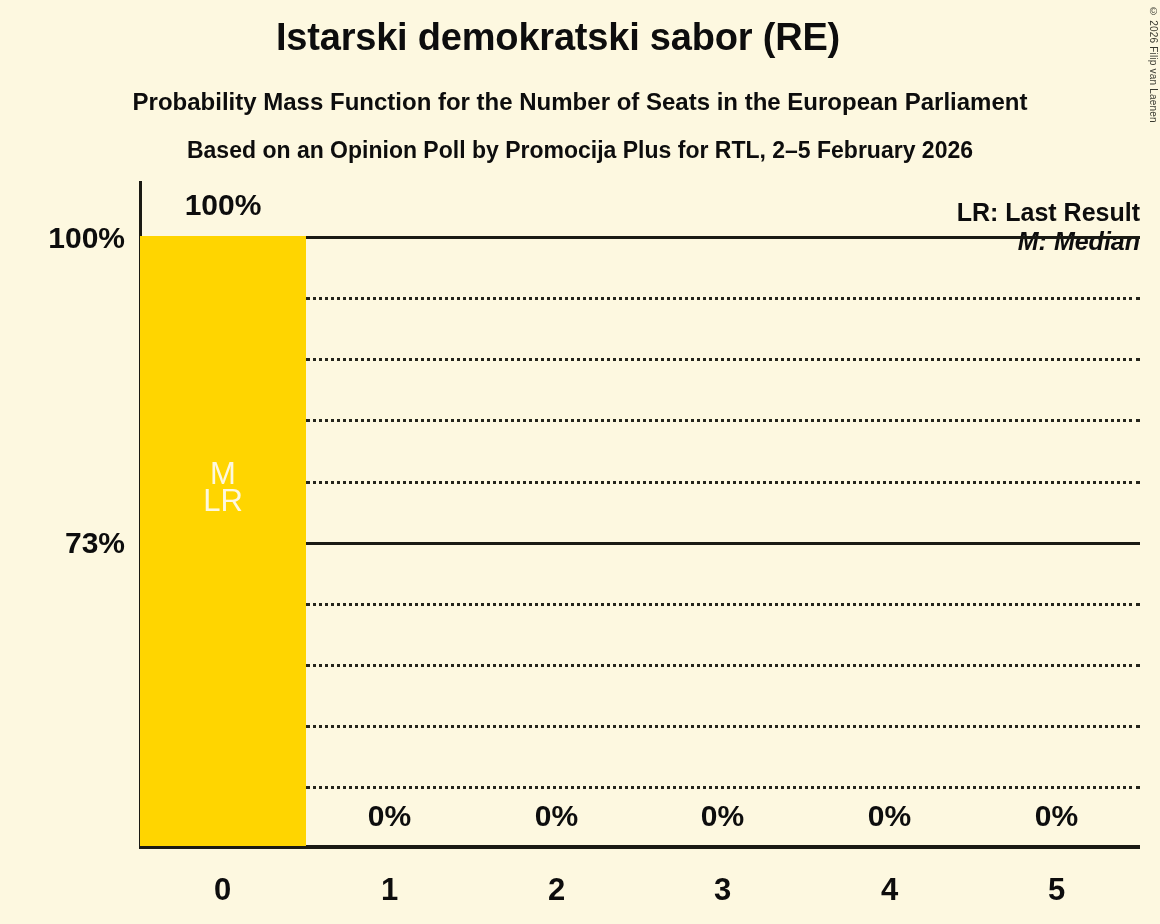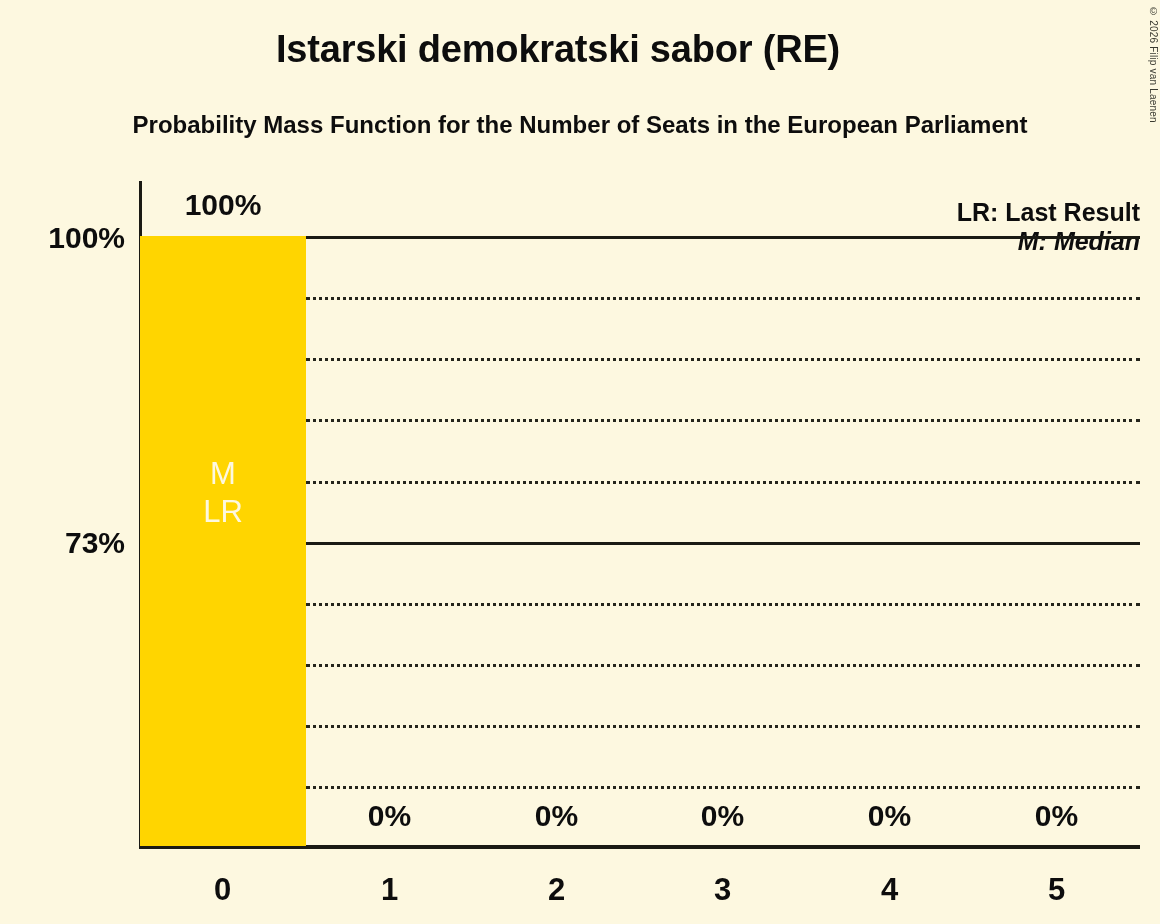--- a/index.html
+++ b/index.html
@@ -17,36 +17,35 @@
   }
   #chart-root {
     position: absolute;
     left: 0; top: 0;
     width: 1160px;
     height: 924px;
   }
   .title {
     position: absolute;
     left: 0;
-    top: 28px;
+    top: 16px;
     width: 1116px;
     text-align: center;
     font-size: 38px;
     font-weight: bold;
     letter-spacing: -0.2px;
   }
   .subtitle1 {
     position: absolute;
     left: 0;
     top: 88px;
     width: 1160px;
     text-align: center;
     font-size: 24px;
     font-weight: bold;
-    margin-top: 23px;
   }
   .subtitle2 {
     position: absolute;
     left: 0;
     top: 137px;
     width: 1160px;
     text-align: center;
     font-size: 23px;
     font-weight: bold;
   }
@@ -143,20 +142,21 @@
     white-space: nowrap;
   }
 </style>
 </head>
 <body>
 
 <div id="chart-root">
 
   <div class="title">Istarski demokratski sabor (RE)</div>
   <div class="subtitle1">Probability Mass Function for the Number of Seats in the European Parliament</div>
+  <div class="subtitle2">Based on an Opinion Poll by Promocija Plus for RTL, 2–5 February 2026</div>
   <div class="copyright">© 2026 Filip van Laenen</div>
 
   <div class="legend-item" style="top:198px;">LR: Last Result</div>
   <div class="legend-item" style="top:227px;font-style:italic;">M: Median</div>
 
   <div class="ytick" style="top:221px;">100%</div>
   <div class="ytick" style="top:526px;">73%</div>
 
   <div class="yaxis-line"></div>
   <div class="xaxis-line"></div>
@@ -167,21 +167,21 @@
   <div class="gridline dotted" style="top:419px;"></div>
   <div class="gridline dotted" style="top:481px;"></div>
   <div class="gridline solid" style="top:542px;"></div>
   <div class="gridline dotted" style="top:603px;"></div>
   <div class="gridline dotted" style="top:664px;"></div>
   <div class="gridline dotted" style="top:725px;"></div>
   <div class="gridline dotted" style="top:786px;"></div>
 
   <div class="bar" style="left:140px; top:236px; width:166px; height:610px;">
     <div class="bar-inner-label" style="top:219px;">M</div>
-    <div class="bar-inner-label" style="top:257px;">LR</div>
+    <div class="bar-inner-label" style="top:246px;">LR</div>
   </div>
 
   <div class="bar-top-label" style="left:140px; top:188px; width:166px;">100%</div>
 
   <div class="zero-label" style="left:306px;  top:799px; width:167px;">0%</div>
   <div class="zero-label" style="left:473px;  top:799px; width:167px;">0%</div>
   <div class="zero-label" style="left:639px;  top:799px; width:167px;">0%</div>
   <div class="zero-label" style="left:806px;  top:799px; width:167px;">0%</div>
   <div class="zero-label" style="left:973px;  top:799px; width:167px;">0%</div>
 

